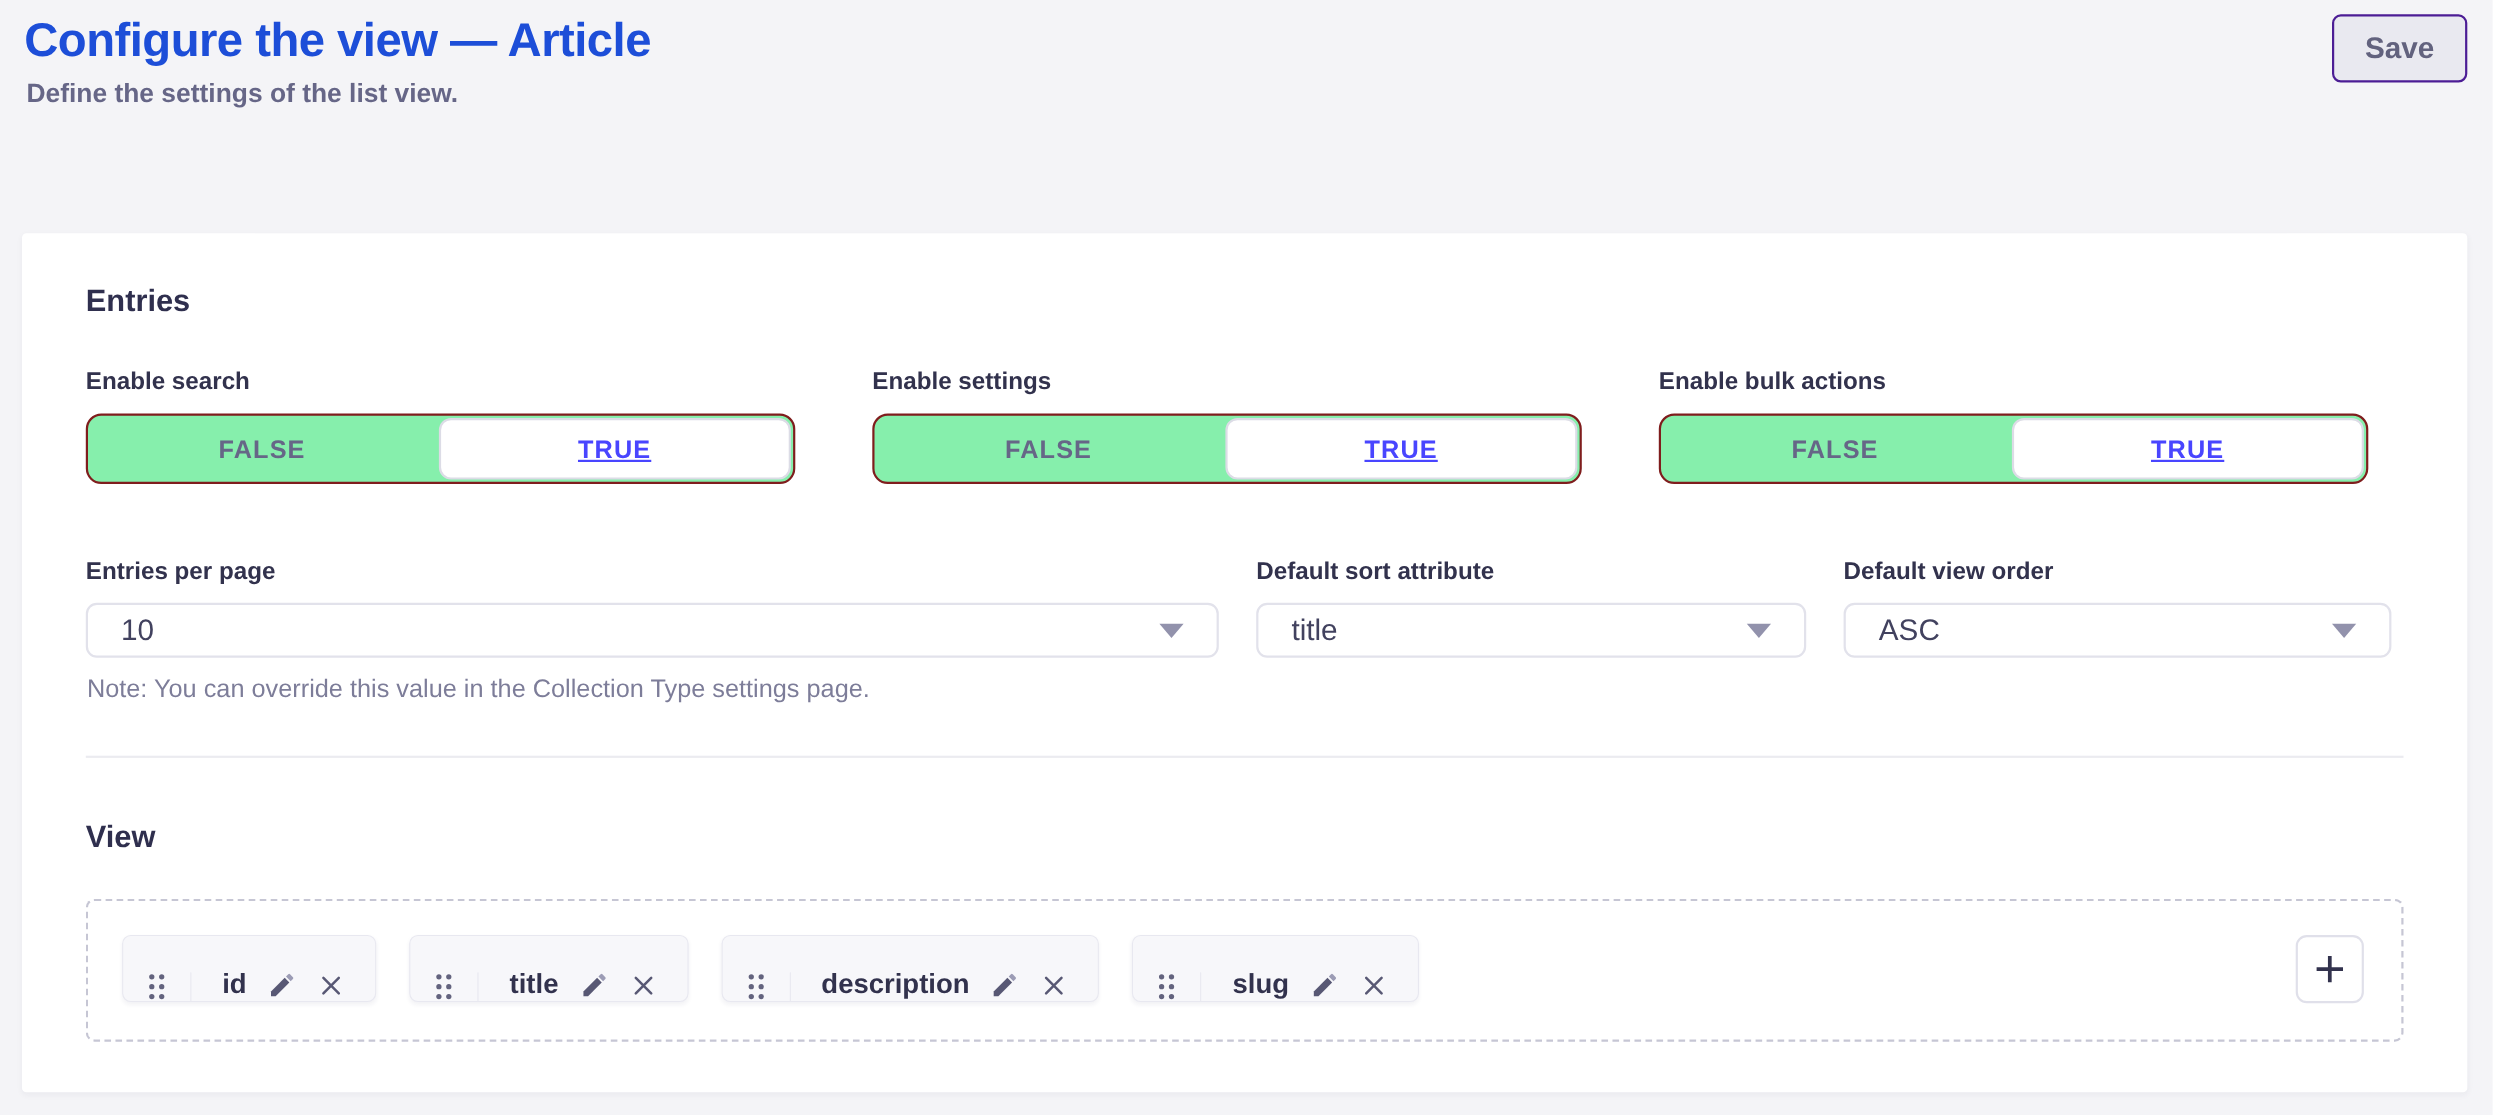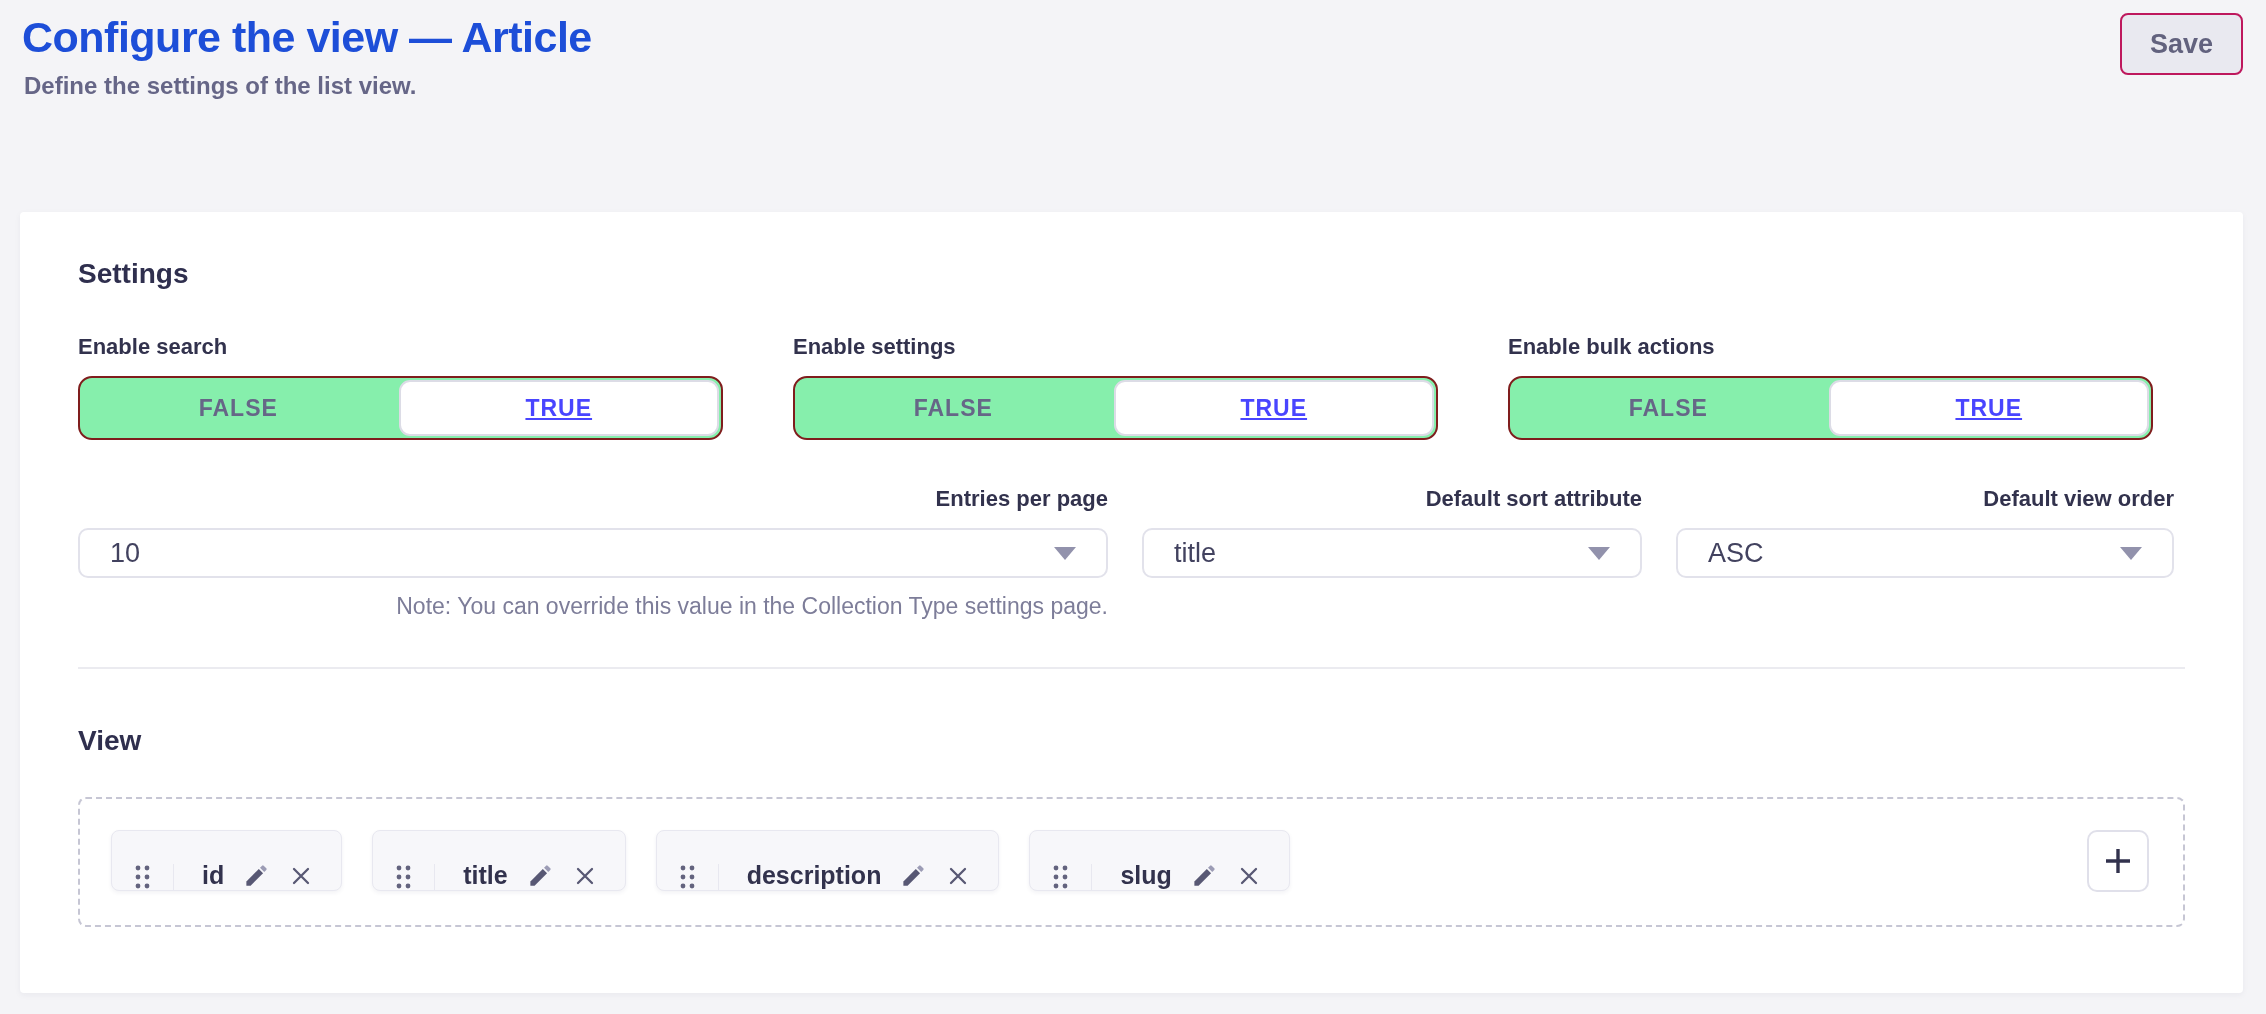--- a/index.html
+++ b/index.html
@@ -20,21 +20,21 @@
     font-size:43px; font-weight:700; color:#1d4ed8;
     letter-spacing:-0.5px; line-height:1.15;
   }
   .page-subtitle {
     margin:10px 0 0 2px;
     font-size:24px; color:#666687; font-weight:700;
   }
   .save-button {
     position:absolute; top:13px; right:23px;
     width:123px; height:62px;
-    background:#e9e9f0; border:2px solid #be185d; border-radius:8px;
+    background:#e9e9f0; border:2px solid #4c1d95; border-radius:8px;
     font-family:"Liberation Sans", sans-serif;
     font-size:27px; font-weight:700; color:#62627e;
     display:flex; align-items:center; justify-content:center;
     cursor:pointer;
   }
 
   
   .card {
     margin:0 23px 0 20px; 
     background:#ffffff;
@@ -64,21 +64,21 @@
   }
   .toggle-opt {
     flex:1; display:flex; align-items:center; justify-content:center;
     font-size:23px; font-weight:700; letter-spacing:1px; color:#666687;
   }
   .toggle-opt.selected {
     background:#ffffff; border:2px solid #dcdce6; border-radius:11px;
     margin:2px; color:#4945ff;text-decoration:underline;
   }
 
-  .selects-row { display:flex; margin-top:46px;text-align:right; }
+  .selects-row { display:flex; margin-top:66px; }
   .select-col-wide   { width:1030px; margin-right:34px; }
   .select-col-medium { width:500px;  margin-right:34px; }
   .select-col-small  { width:498px; }
 
   .select-box {
     height:50px; background:#ffffff;
     border:2px solid #e2e2eb; border-radius:10px;
     display:flex; align-items:center; justify-content:space-between;
     padding:0 30px; cursor:pointer;
   }
@@ -132,21 +132,21 @@
 <div class="page">
 
   <div class="page-header">
     <h1 class="page-title">Configure the view — Article</h1>
     <p class="page-subtitle">Define the settings of the list view.</p>
     <button class="save-button">Save</button>
   </div>
 
   <div class="card">
 
-    <h2 class="section-heading">Settings</h2>
+    <h2 class="section-heading">Entries</h2>
 
     <div class="toggles-row">
 
       <div class="toggle-col">
         <span class="field-label">Enable search</span>
         <div class="toggle">
           <span class="toggle-opt">FALSE</span>
           <span class="toggle-opt selected">TRUE</span>
         </div>
       </div>

